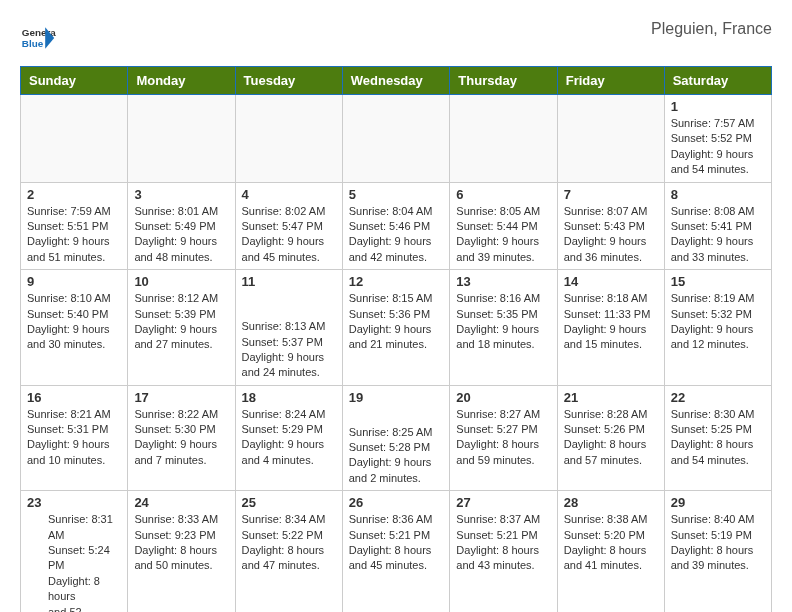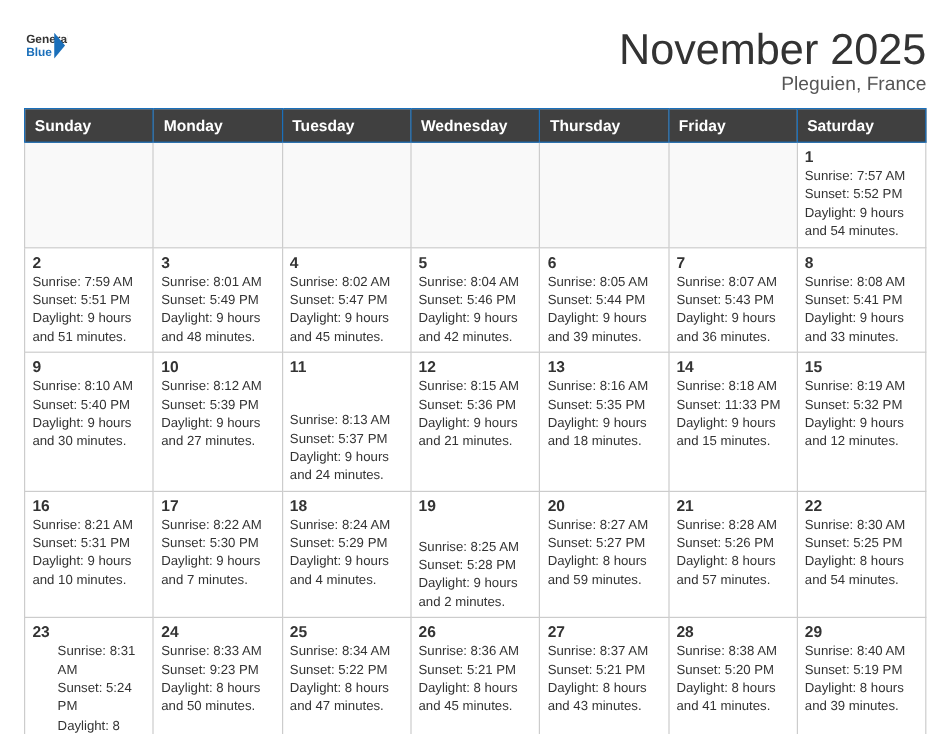--- a/index.html
+++ b/index.html
@@ -36,21 +36,21 @@
     .location {
       font-size: 16px;
       color: #555;
     }
     .calendar {
       width: 100%;
       border-collapse: collapse;
       border: 1px solid #ccc;
     }
     .calendar th {
-      background-color: #404040;
+      background-color: #4d7c0f;
       color: #fff;
       text-align: left;
       padding: 6px 8px;
       font-size: 13px;
       font-weight: bold;
       border: 1px solid #1a6fba;
     }
     .calendar td {
       vertical-align: top;
       padding: 4px 6px;
@@ -81,21 +81,20 @@
 
 <div class="header-area">
   <div class="logo">
     <svg class="logo-icon" viewBox="0 0 40 40" xmlns="http://www.w3.org/2000/svg">
       <text x="2" y="18" font-size="11" font-family="Arial" font-weight="bold" fill="#333">General</text>
       <text x="2" y="30" font-size="11" font-family="Arial" font-weight="bold" fill="#1a6fba">Blue</text>
       <polygon points="28,8 38,20 28,32" fill="#1a6fba"></polygon>
     </svg>
   </div>
   <div class="title-area">
-    <div class="month-title">November 2025</div>
     <div class="location">Pleguien, France</div>
   </div>
 </div>
 
 <table class="calendar">
   <thead>
     <tr>
     <th>Sunday</th>
         <th>Monday</th>
         <th>Tuesday</th>

